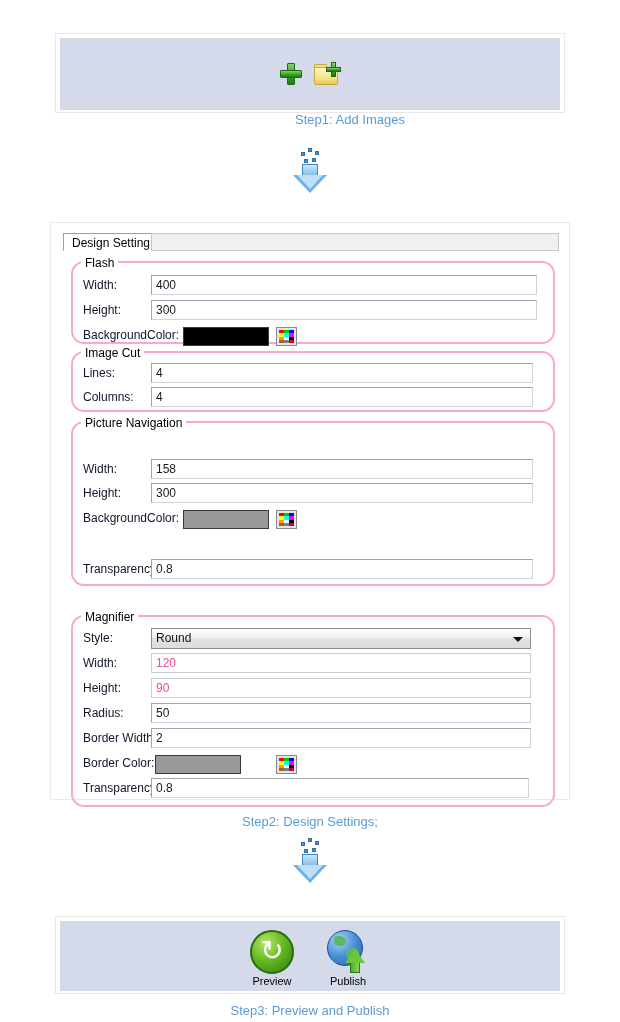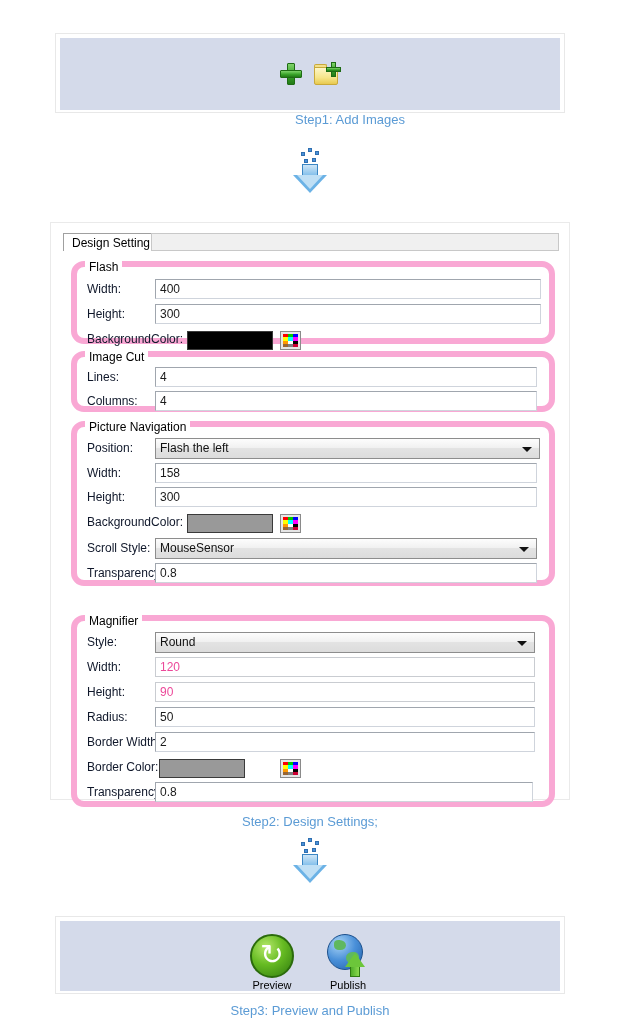--- a/index.html
+++ b/index.html
@@ -32,21 +32,21 @@
     width: 100%;
     height: 100%;
     box-sizing: border-box;
     display: flex;
     align-items: center;
     justify-content: center;
   }
   #panel-add-images { top: 33px; height: 80px; }
   #panel-add-images .step-panel-inner { height: 72px; }
   #panel-publish { top: 916px; height: 78px; }
-  #panel-publish .step-panel-inner { height: 70px; align-items: flex-end; padding-top: 4px; }
+  #panel-publish .step-panel-inner { height: 70px; align-items: center; padding-top: 4px; }
 
   .icon-row { display: flex; align-items: center; gap: 12px; }
 
   
   .plus-icon { position: relative; width: 22px; height: 22px; }
   .plus-icon::before, .plus-icon::after {
     content: "";
     position: absolute;
     background: linear-gradient(180deg,#7fd26a 0%, #3aa52a 55%, #227a16 100%);
     border: 1px solid #1e6b14;
@@ -203,21 +203,21 @@
   .tab-rest {
     position: absolute; left: 88px; top: 0; right: 0; height: 18px;
     background: #f0f0f0;
     border: 1px solid #c8c8c8;
     box-sizing: border-box;
   }
 
   
   .groupbox {
     position: absolute;
-    border: 6px solid #f9a8d4;
+    border: 2px solid #f9a8d4;
     border-radius: 13px;
     box-sizing: border-box;
   }
   .groupbox > .gb-title {
     position: absolute; top: -7px; left: 8px;
     background: #ffffff; padding: 0 4px;
     font-size: 12px; color: #000;
     white-space: nowrap;
   }
 
@@ -375,27 +375,20 @@
 
     <div class="row" style="top:34px;">
       <div class="row-label">Columns:</div>
       <div class="field" style="left:78px; width:382px;">4</div>
     </div>
   </div>
 
   <div class="groupbox" id="gb-picnav">
     <div class="gb-title">Picture Navigation</div>
 
-    <div class="row" style="top:11px;">
-      <div class="row-label">Position:</div>
-      <div class="combo" style="left:78px; width:385px;">
-        <span>Flash the left</span>
-        <span class="combo-arrow"></span>
-      </div>
-    </div>
 
     <div class="row" style="top:36px;">
       <div class="row-label">Width:</div>
       <div class="field" style="left:78px; width:382px;">158</div>
     </div>
 
     <div class="row" style="top:60px;">
       <div class="row-label">Height:</div>
       <div class="field" style="left:78px; width:382px;">300</div>
     </div>
@@ -414,27 +407,20 @@
           <span style="background: rgb(255, 153, 0);"></span>
             <span style="background: rgb(255, 255, 255);"></span>
             <span style="background: rgb(0, 0, 0);"></span>
           <span style="background: rgb(153, 102, 51);"></span>
             <span style="background: rgb(128, 128, 128);"></span>
             <span style="background: rgb(204, 0, 51);"></span>
         </div>
       </div>
     </div>
 
-    <div class="row" style="top:111px;">
-      <div class="row-label">Scroll Style:</div>
-      <div class="combo" style="left:78px; width:382px;">
-        <span>MouseSensor</span>
-        <span class="combo-arrow"></span>
-      </div>
-    </div>
 
     <div class="row" style="top:136px;">
       <div class="row-label">Transparency:</div>
       <div class="field" style="left:78px; width:382px;">0.8</div>
     </div>
   </div>
 
   <div class="groupbox" id="gb-magnifier">
     <div class="gb-title">Magnifier</div>
 

